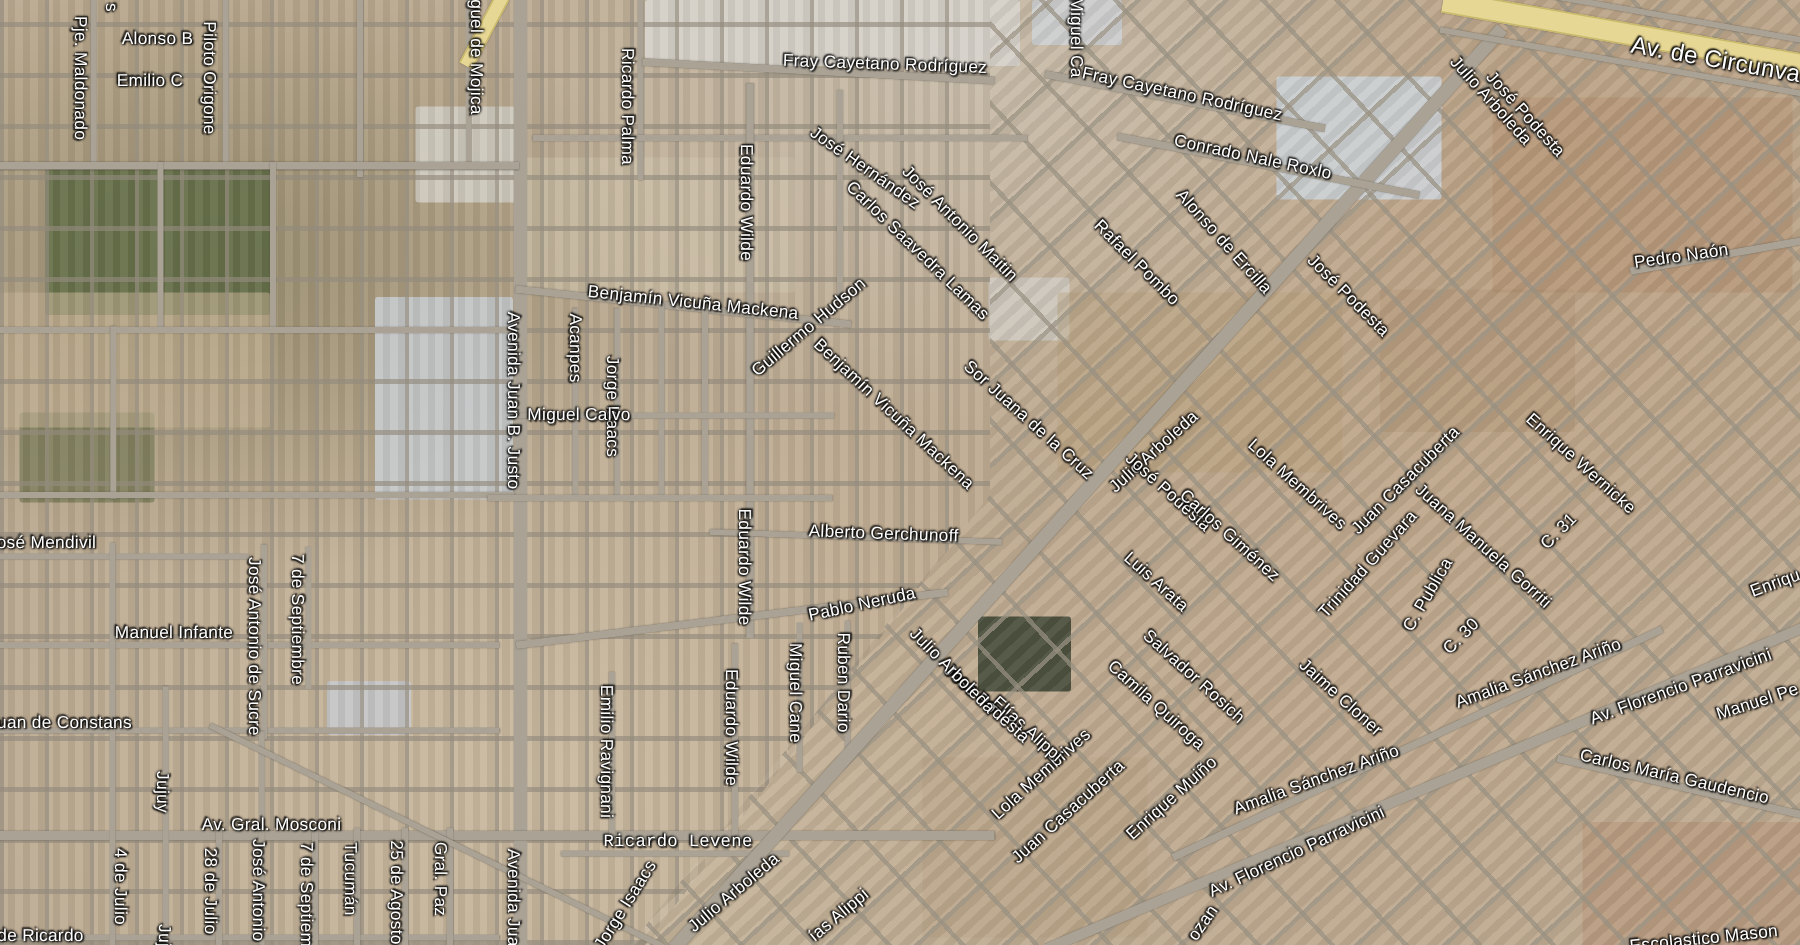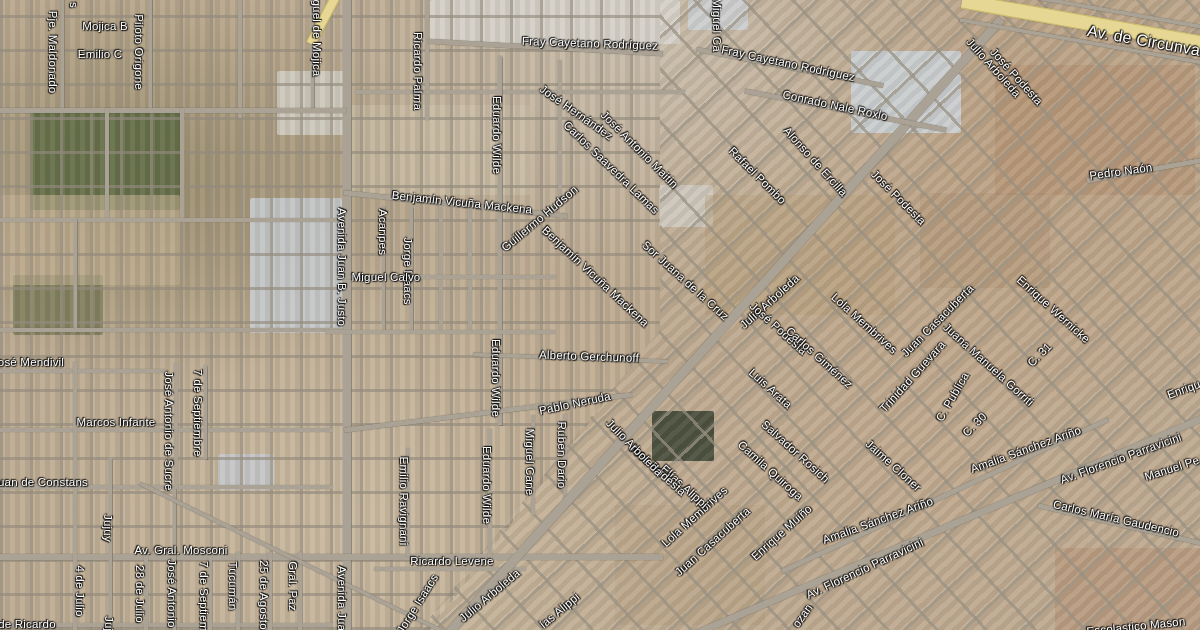--- a/index.html
+++ b/index.html
@@ -123,21 +123,21 @@
       <div class="road" style="left: 765px; top: 492.5px; width: 360px; height: 5px; transform: rotate(-25deg);"></div>
       <div class="road" style="left: 1036px; top: 521.5px; width: 168px; height: 5px; transform: rotate(13deg);"></div>
       <div class="road highway" style="left: 960px; top: 15.5px; width: 260px; height: 13px; transform: rotate(10deg);"></div>
       <div class="road" style="left: 957.5px; top: 40px; width: 255px; height: 4px; transform: rotate(10deg);"></div>
       <div class="road" style="left: 953px; top: 3px; width: 250px; height: 4px; transform: rotate(10deg);"></div>
       <div class="road highway" style="left: 292px; top: 8px; width: 70px; height: 8px; transform: rotate(-62deg);"></div>
     </div>
   <div id="labels" class="layer">
       <div class="street-label" style="left: 73px; top: 5px; transform: translate(-50%, -50%) rotate(90deg);">s</div>
       <div class="street-label" style="left: 52px; top: 52px; transform: translate(-50%, -50%) rotate(90deg);">Pje. Maldonado</div>
-      <div class="street-label" style="left: 105px; top: 27px; transform: translate(-50%, -50%) rotate(0deg);">Mojica B</div>
+      <div class="street-label" style="left: 105px; top: 27px; transform: translate(-50%, -50%) rotate(0deg);">Alonso B</div>
       <div class="street-label" style="left: 100px; top: 55px; transform: translate(-50%, -50%) rotate(0deg);">Emilio C</div>
       <div class="street-label" style="left: 138px; top: 52px; transform: translate(-50%, -50%) rotate(90deg);">Piloto Origone</div>
       <div class="street-label" style="left: 316px; top: 38px; transform: translate(-50%, -50%) rotate(90deg);">guel de Mojica</div>
       <div class="street-label" style="left: 417px; top: 71px; transform: translate(-50%, -50%) rotate(90deg);">Ricardo Palma</div>
       <div class="street-label" style="left: 590px; top: 44px; transform: translate(-50%, -50%) rotate(2deg);">Fray Cayetano Rodríguez</div>
       <div class="street-label" style="left: 716px; top: 25px; transform: translate(-50%, -50%) rotate(90deg);">Miguel Ca</div>
       <div class="street-label" style="left: 788px; top: 64px; transform: translate(-50%, -50%) rotate(12deg);">Fray Cayetano Rodríguez</div>
       <div class="street-label" style="left: 835px; top: 106px; transform: translate(-50%, -50%) rotate(12deg);">Conrado Nale Roxlo</div>
       <div class="street-label" style="left: 993px; top: 68px; transform: translate(-50%, -50%) rotate(48deg);">Julio Arboleda</div>
       <div class="street-label" style="left: 1016px; top: 77px; transform: translate(-50%, -50%) rotate(48deg);">José Podesta</div>
@@ -186,28 +186,28 @@
       <div class="street-label" style="left: 695px; top: 517px; transform: translate(-50%, -50%) rotate(-42deg);">Lola Membrives</div>
       <div class="street-label" style="left: 684px; top: 487px; transform: translate(-50%, -50%) rotate(42deg);">Elías Alippi</div>
       <div class="street-label" style="left: 657px; top: 470px; transform: translate(-50%, -50%) rotate(42deg);">José Podesta</div>
       <div class="street-label" style="left: 634px; top: 448px; transform: translate(-50%, -50%) rotate(45deg);">Julio Arboleda</div>
       <div class="street-label" style="left: 560px; top: 611px; transform: translate(-50%, -50%) rotate(-40deg);">ías Alippi</div>
       <div class="street-label" style="left: 803px; top: 616px; transform: translate(-50%, -50%) rotate(-55deg);">ozan</div>
       <div class="street-label" style="left: 575px; top: 404px; transform: translate(-50%, -50%) rotate(-12deg);">Pablo Neruda</div>
       <div class="street-label" style="left: 529px; top: 462px; transform: translate(-50%, -50%) rotate(90deg);">Miguel Cane</div>
       <div class="street-label" style="left: 561px; top: 455px; transform: translate(-50%, -50%) rotate(90deg);">Ruben Dario</div>
       <div class="street-label" style="left: 490px; top: 596px; transform: translate(-50%, -50%) rotate(-40deg);">Julio Arboleda</div>
-      <div class="street-label" style="left: 452px; top: 562px; transform: translate(-50%, -50%) rotate(0deg);">Ricardo Levene</div>
+      <div class="street-label" style="left: 452px; top: 562px; transform: translate(-50%, -50%) rotate(0deg); font-family: Liberation Mono, monospace;">Ricardo Levene</div>
       <div class="street-label" style="left: 418px; top: 604px; transform: translate(-50%, -50%) rotate(-58deg);">Jorge Isaacs</div>
       <div class="street-label" style="left: 495px; top: 378px; transform: translate(-50%, -50%) rotate(90deg);">Eduardo Wilde</div>
       <div class="street-label" style="left: 486px; top: 485px; transform: translate(-50%, -50%) rotate(90deg);">Eduardo Wilde</div>
       <div class="street-label" style="left: 403px; top: 501px; transform: translate(-50%, -50%) rotate(90deg);">Emilio Ravignani</div>
       <div class="street-label" style="left: 589px; top: 357px; transform: translate(-50%, -50%) rotate(2deg);">Alberto Gerchunoff</div>
       <div class="street-label" style="left: 28px; top: 363px; transform: translate(-50%, -50%) rotate(0deg);">José Mendivil</div>
-      <div class="street-label" style="left: 116px; top: 423px; transform: translate(-50%, -50%) rotate(0deg);">Marcos Infante</div>
+      <div class="street-label" style="left: 116px; top: 423px; transform: translate(-50%, -50%) rotate(0deg);">Manuel Infante</div>
       <div class="street-label" style="left: 40px; top: 483px; transform: translate(-50%, -50%) rotate(0deg);">Juan de Constans</div>
       <div class="street-label" style="left: 197px; top: 413px; transform: translate(-50%, -50%) rotate(90deg);">7 de Septiembre</div>
       <div class="street-label" style="left: 168px; top: 431px; transform: translate(-50%, -50%) rotate(90deg);">José Antonio de Sucre</div>
       <div class="street-label" style="left: 107px; top: 528px; transform: translate(-50%, -50%) rotate(90deg);">Jujuy</div>
       <div class="street-label" style="left: 173px; top: 551px; transform: translate(-50%, -50%) rotate(0deg); padding-left: 16px;">Av. Gral. Mosconi</div>
       <div class="street-label" style="left: 79px; top: 591px; transform: translate(-50%, -50%) rotate(90deg);">4 de Julio</div>
       <div class="street-label" style="left: 139px; top: 594px; transform: translate(-50%, -50%) rotate(90deg);">28 de Julio</div>
       <div class="street-label" style="left: 171px; top: 619px; transform: translate(-50%, -50%) rotate(90deg);">José Antonio de Sucre</div>
       <div class="street-label" style="left: 203px; top: 605px; transform: translate(-50%, -50%) rotate(90deg);">7 de Septiembre</div>
       <div class="street-label" style="left: 232px; top: 586px; transform: translate(-50%, -50%) rotate(90deg);">Tucumán</div>

